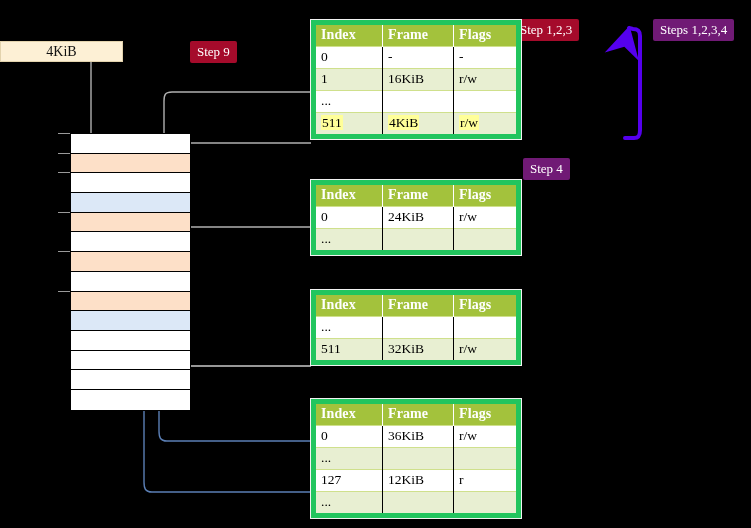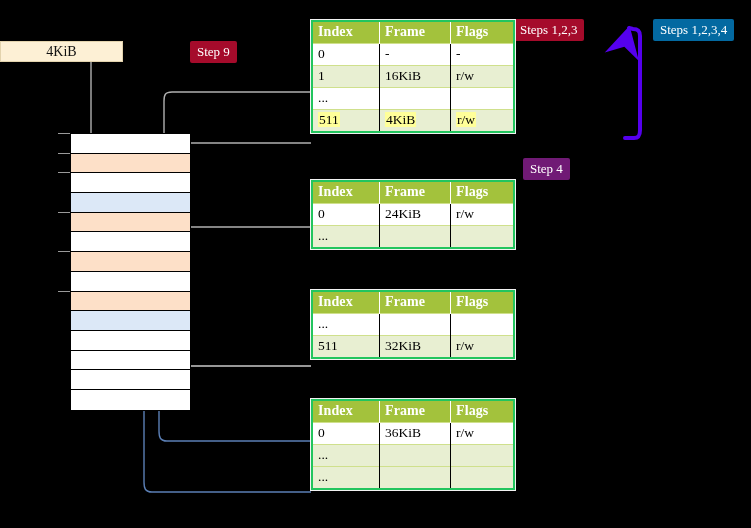--- a/index.html
+++ b/index.html
@@ -80,21 +80,21 @@
     height: 0;
     border-top: 1px solid #9a9a9a;
   }
 
   
   .ptable {
     position: absolute;
     border-collapse: collapse;
     background: #ffffff;
     font-size: 13.5px;
-    border: 2px solid #22c55e;
+    border: 5px solid #22c55e;
     box-shadow: 0 0 0 1px #f2f2f2;
   }
   .ptable th {
     background: #a3c23c;
     color: #ffffff;
     font-weight: bold;
     text-align: left;
     padding: 2px 5px 3px 5px;
     border-right: 1px solid #ffffff;
     font-size: 14px;
@@ -197,22 +197,22 @@
       <div class="memrow orange" style="height: 19.7px;"></div>
       <div class="memrow blue" style="height: 19.7px;"></div>
       <div class="memrow" style="height: 19.7px;"></div>
       <div class="memrow" style="height: 19.7px;"></div>
       <div class="memrow" style="height: 19.7px;"></div>
       <div class="memrow" style="height: 19.7px;"></div>
     </div>
 
   <div id="badges">
       <div class="badge badge-red" style="left: 190px; top: 41px; background: rgb(165, 11, 43);">Step 9</div>
-      <div class="badge badge-red" style="left: 513px; top: 19px; background: rgb(165, 11, 43);">Steps 1,2,3</div>
-      <div class="badge badge-purple" style="left: 653px; top: 19px; background: #0369a1;">Steps 1,2,3,4</div>
+      <div class="badge badge-red" style="left: 513px; top: 19px; background: rgb(165, 11, 43);">Step 1,2,3</div>
+      <div class="badge badge-purple" style="left: 653px; top: 19px; background: #701a75;">Steps 1,2,3,4</div>
       <div class="badge badge-red" style="left: 523px; top: 158px; background: #701a75;">Step 4</div>
     </div>
 
   <div id="tables">
       <table class="ptable" style="left: 311px; top: 20px;">
         <thead>
           <tr>
             <th class="c-index">Index</th>
             <th class="c-frame">Frame</th>
             <th class="c-flags">Flags</th>
@@ -295,20 +295,25 @@
           <tr>
             <td class="c-index">0</td>
             <td class="c-frame">36KiB</td>
             <td class="c-flags">r/w</td>
           </tr>
           <tr class="alt">
             <td class="c-index">...</td>
             <td class="c-frame">&nbsp;</td>
             <td class="c-flags">&nbsp;</td>
           </tr>
+          <tr>
+            <td class="c-index">127</td>
+            <td class="c-frame">12KiB</td>
+            <td class="c-flags">r</td>
+          </tr>
           <tr class="alt">
             <td class="c-index">...</td>
             <td class="c-frame">&nbsp;</td>
             <td class="c-flags">&nbsp;</td>
           </tr>
         </tbody>
       </table>
     </div>
 
 </div>

